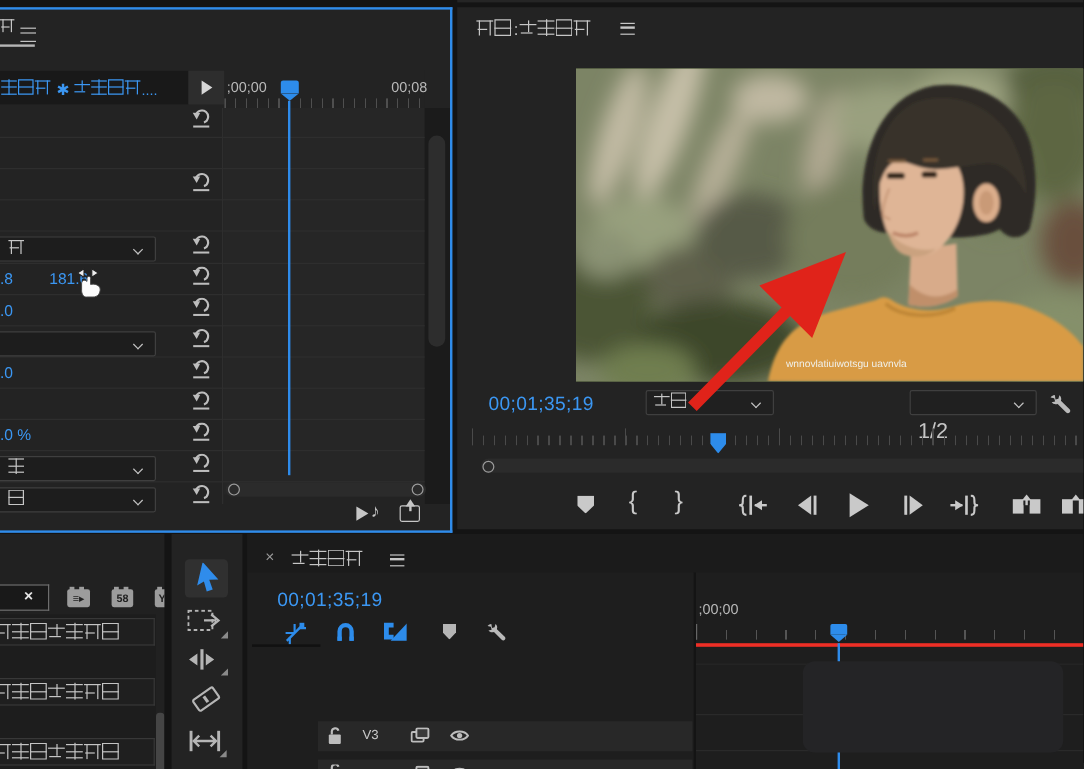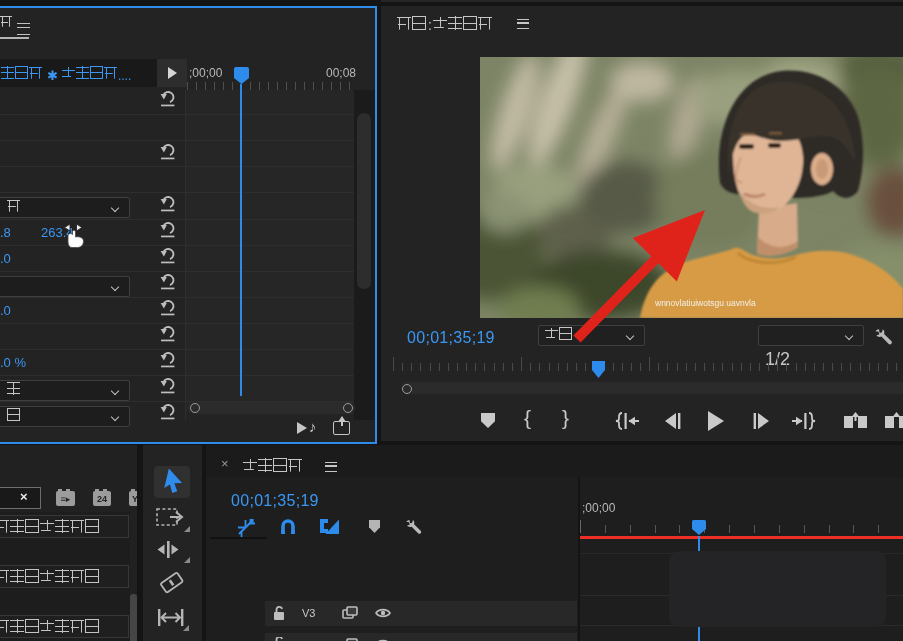--- a/index.html
+++ b/index.html
@@ -112,21 +112,21 @@
       </div>
   <div class="dd" style="left:-10px;top:268px;width:138px;"></div>
   <div class="dd" style="left:-10px;top:372px;width:138px;">
         <span class="s14 grey" style="margin-left:16px;"><span class="z zA"></span></span>
       </div>
   <div class="dd" style="left:-10px;top:398px;width:138px;">
         <span class="s14 grey" style="margin-left:16px;"><span class="z zB"></span></span>
       </div>
 
   <div class="ab blue" style="left:0;top:217px;font-size:13px;">.8</div>
-  <div class="ab blue" style="left:41px;top:217px;font-size:13px;">263.4</div>
+  <div class="ab blue" style="left:41px;top:217px;font-size:13px;">181.6</div>
   <div class="ab blue" style="left:0;top:243px;font-size:13px;">.0</div>
   <div class="ab blue" style="left:0;top:295px;font-size:13px;">.0</div>
   <div class="ab blue" style="left:0;top:347px;font-size:13px;">.0 %</div>
 
   <div class="ab" style="left:234px;top:59px;width:15px;height:11px;background:#2d8ceb;border-radius:2px 2px 0 0;"></div>
   <div class="ab" style="left:234px;top:70px;width:15px;height:6px;background:#2d8ceb;clip-path:polygon(0 0,100% 0,50% 100%);"></div>
   <div class="ab" style="left:240px;top:76px;width:2px;height:312px;background:#2e8bea;"></div>
 
   <div class="ab" style="left:354px;top:82px;width:21px;height:330px;background:#1b1b1b;"></div>
   <div class="ab" style="left:357px;top:105px;width:14px;height:176px;background:#2d2d2d;border-radius:7px;"></div>
@@ -268,21 +268,21 @@
   </div>
 </div>
 
 <div class="ab" id="fxpanel" style="left:0;top:445px;width:137px;height:196px;background:#212121;overflow:hidden;">
   <div class="ab" style="left:0;top:42px;width:40px;height:20px;background:#191919;border:1px solid #6e6e6e;border-left:none;"></div>
   <div class="ab" style="left:20px;top:44px;color:#e8e8e8;font-size:13px;font-weight:bold;">×</div>
   <div class="ab badge" style="left:56px;top:46px;width:19px;">
         <span style="font-size:9px;color:#222;">≡▸</span>
       </div>
   <div class="ab badge" style="left:93px;top:46px;width:18px;">
-        <span style="font-size:9px;color:#222;font-weight:bold;">24</span>
+        <span style="font-size:9px;color:#222;font-weight:bold;">58</span>
       </div>
   <div class="ab badge" style="left:129px;top:46px;width:12px;">
         <span style="font-size:9px;color:#222;font-weight:bold;">Y</span>
       </div>
   <div class="ab" style="left:0;top:67px;width:130px;height:129px;background:#1d1d1d;"></div>
   <div class="ab fxrow" style="left:0;top:70px;"></div>
   <div class="ab fxrow" style="left:0;top:120px;"></div>
   <div class="ab fxrow" style="left:0;top:170px;"></div>
   <div class="ab s15" style="left:-5px;top:74px;color:#c4c4c4;"><span class="z zC"></span><span class="z zA"></span><span class="z zB"></span><span class="z zD"></span><span class="z zA"></span><span class="z zC"></span><span class="z zB"></span></div>
   <div class="ab s15" style="left:-5px;top:124px;color:#c4c4c4;"><span class="z zC"></span><span class="z zA"></span><span class="z zB"></span><span class="z zD"></span><span class="z zA"></span><span class="z zC"></span><span class="z zB"></span></div>

